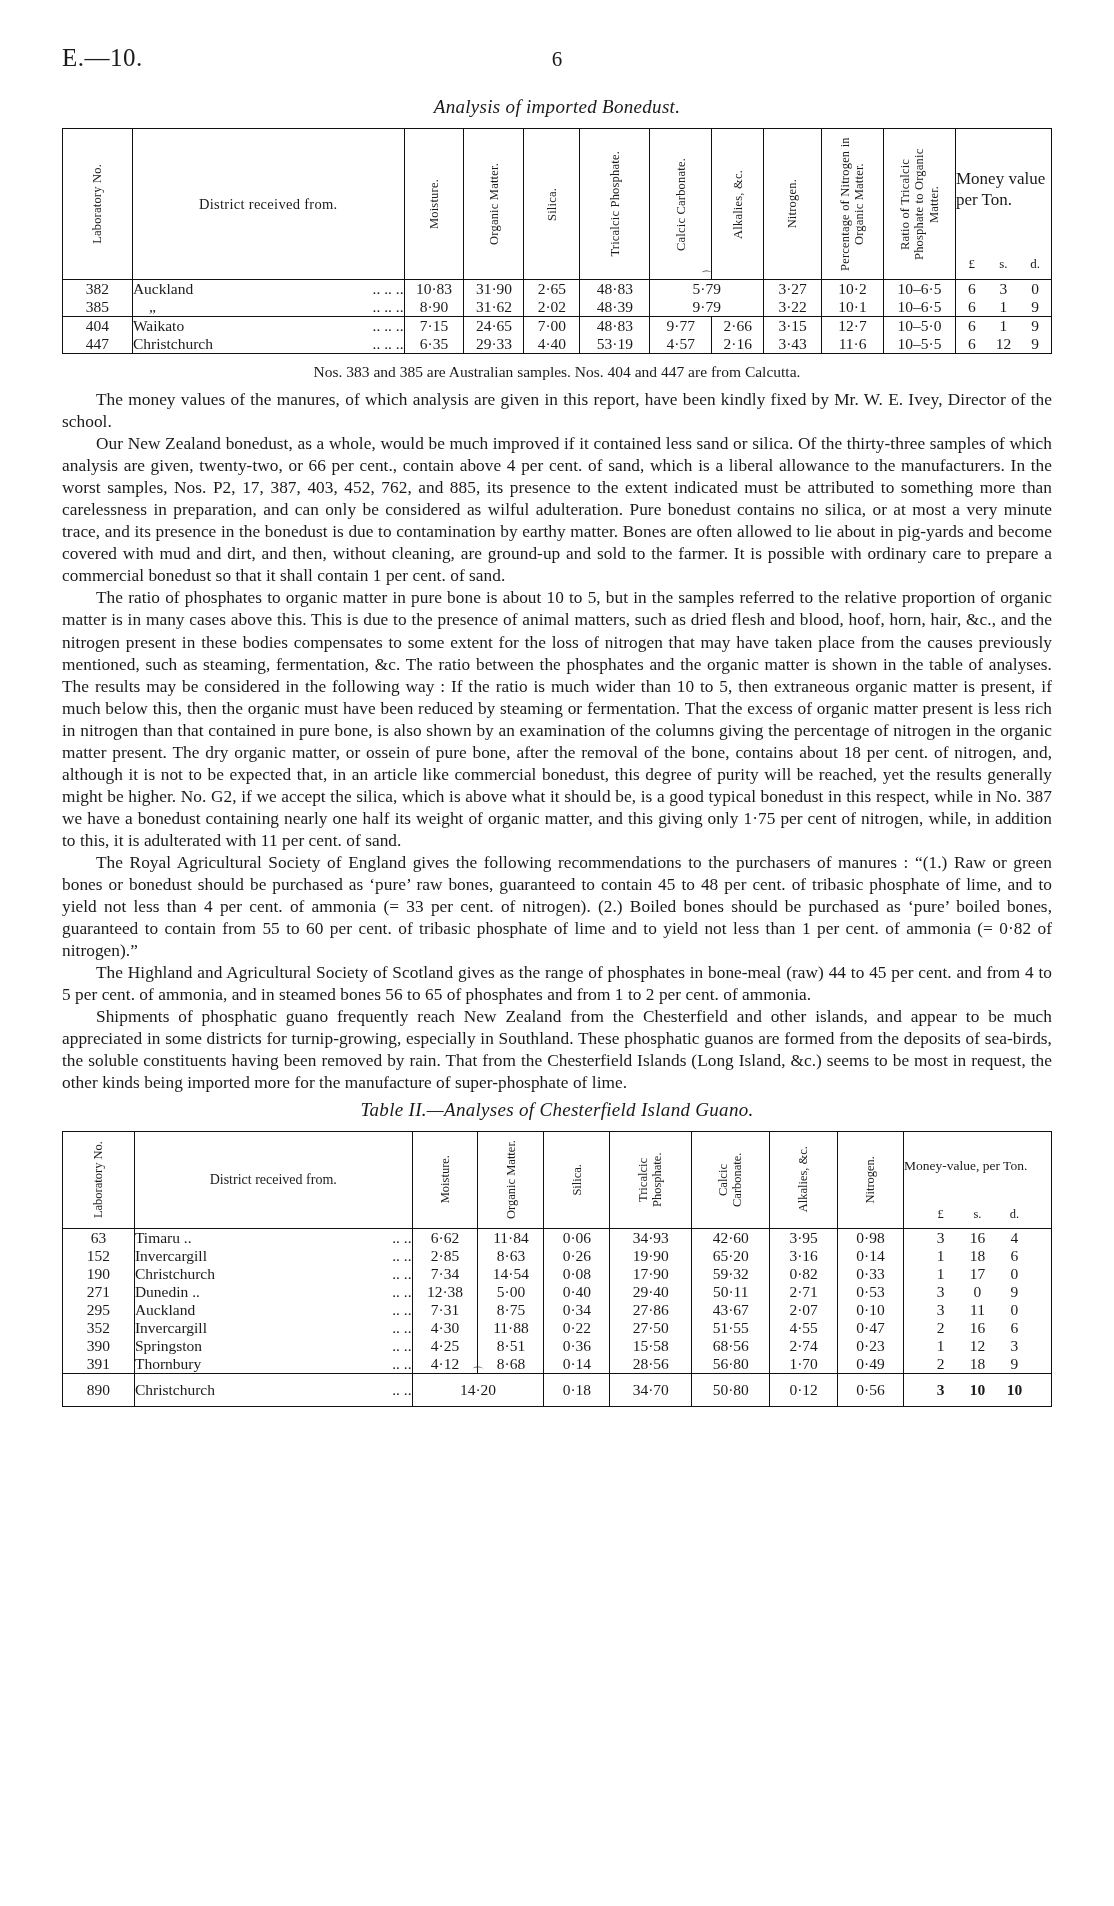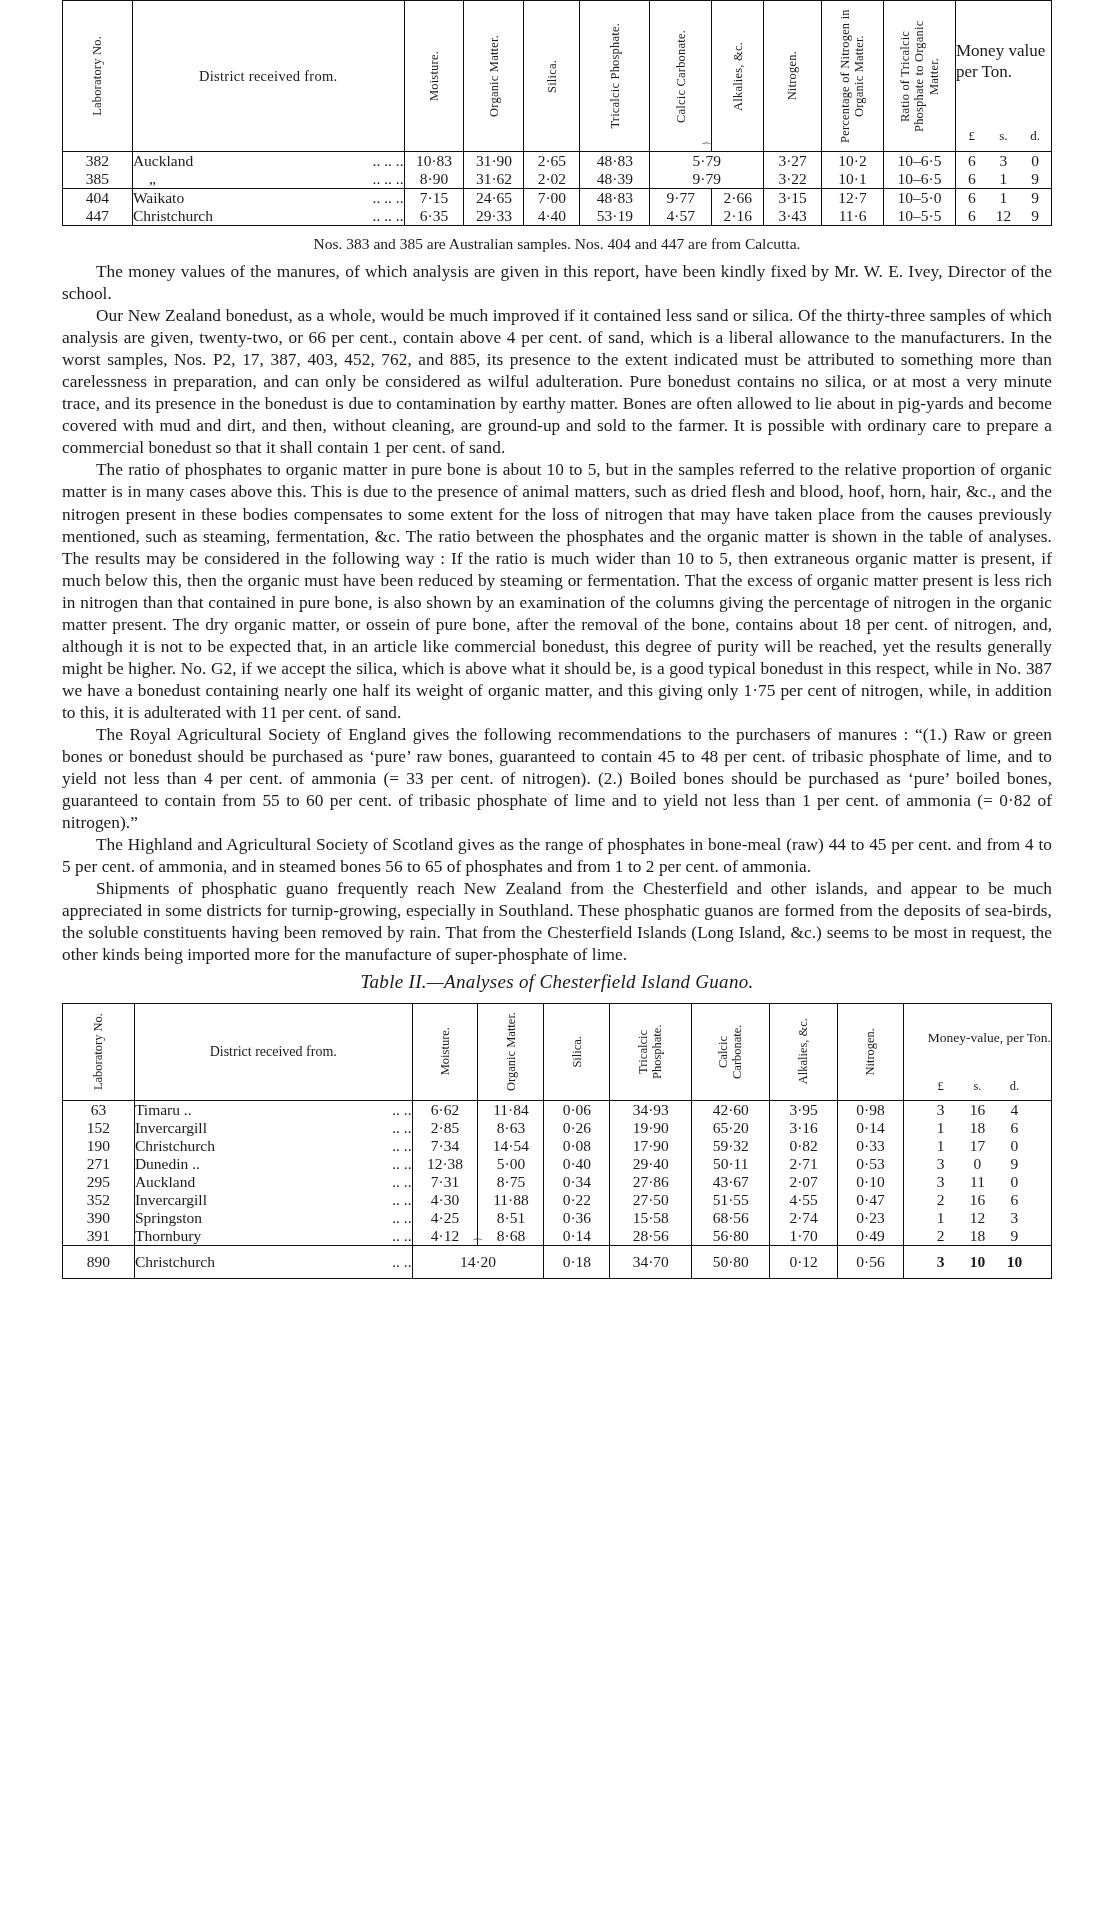--- a/index.html
+++ b/index.html
@@ -155,44 +155,49 @@
     height: 92px;
   }
   .vert2 {
     writing-mode: vertical-rl;
     transform: rotate(180deg);
     white-space: nowrap;
     font-size: 12.5px;
     line-height: 1.15;
   }
   .money2-head {
-    text-align: right;
+    text-align: left;
     vertical-align: middle;
     font-size: 13.5px;
     line-height: 1.3;
   }
   .lastrow td { border-top: 1px solid #111; }
   .brace-cell { position: relative; }
   .brace-mark {
     position: absolute;
     left: 50%;
     transform: translateX(-50%);
     top: -12px;
     font-size: 13px;
     color: #333;
   }
 </style>
 </head>
 <body>
 
 <div class="page">
 
+  <div class="header-row">
+    <div class="doc-code">E.—10.</div>
+    <div class="page-num">6</div>
+  </div>
 
   <div class="content">
 
+    <div class="table-caption">Analysis of imported Bonedust.</div>
 
     <table class="tbl">
       <colgroup>
         <col style="width:70px">
         <col style="width:272px">
         <col style="width:60px">
         <col style="width:60px">
         <col style="width:56px">
         <col style="width:70px">
         <col style="width:62px">

